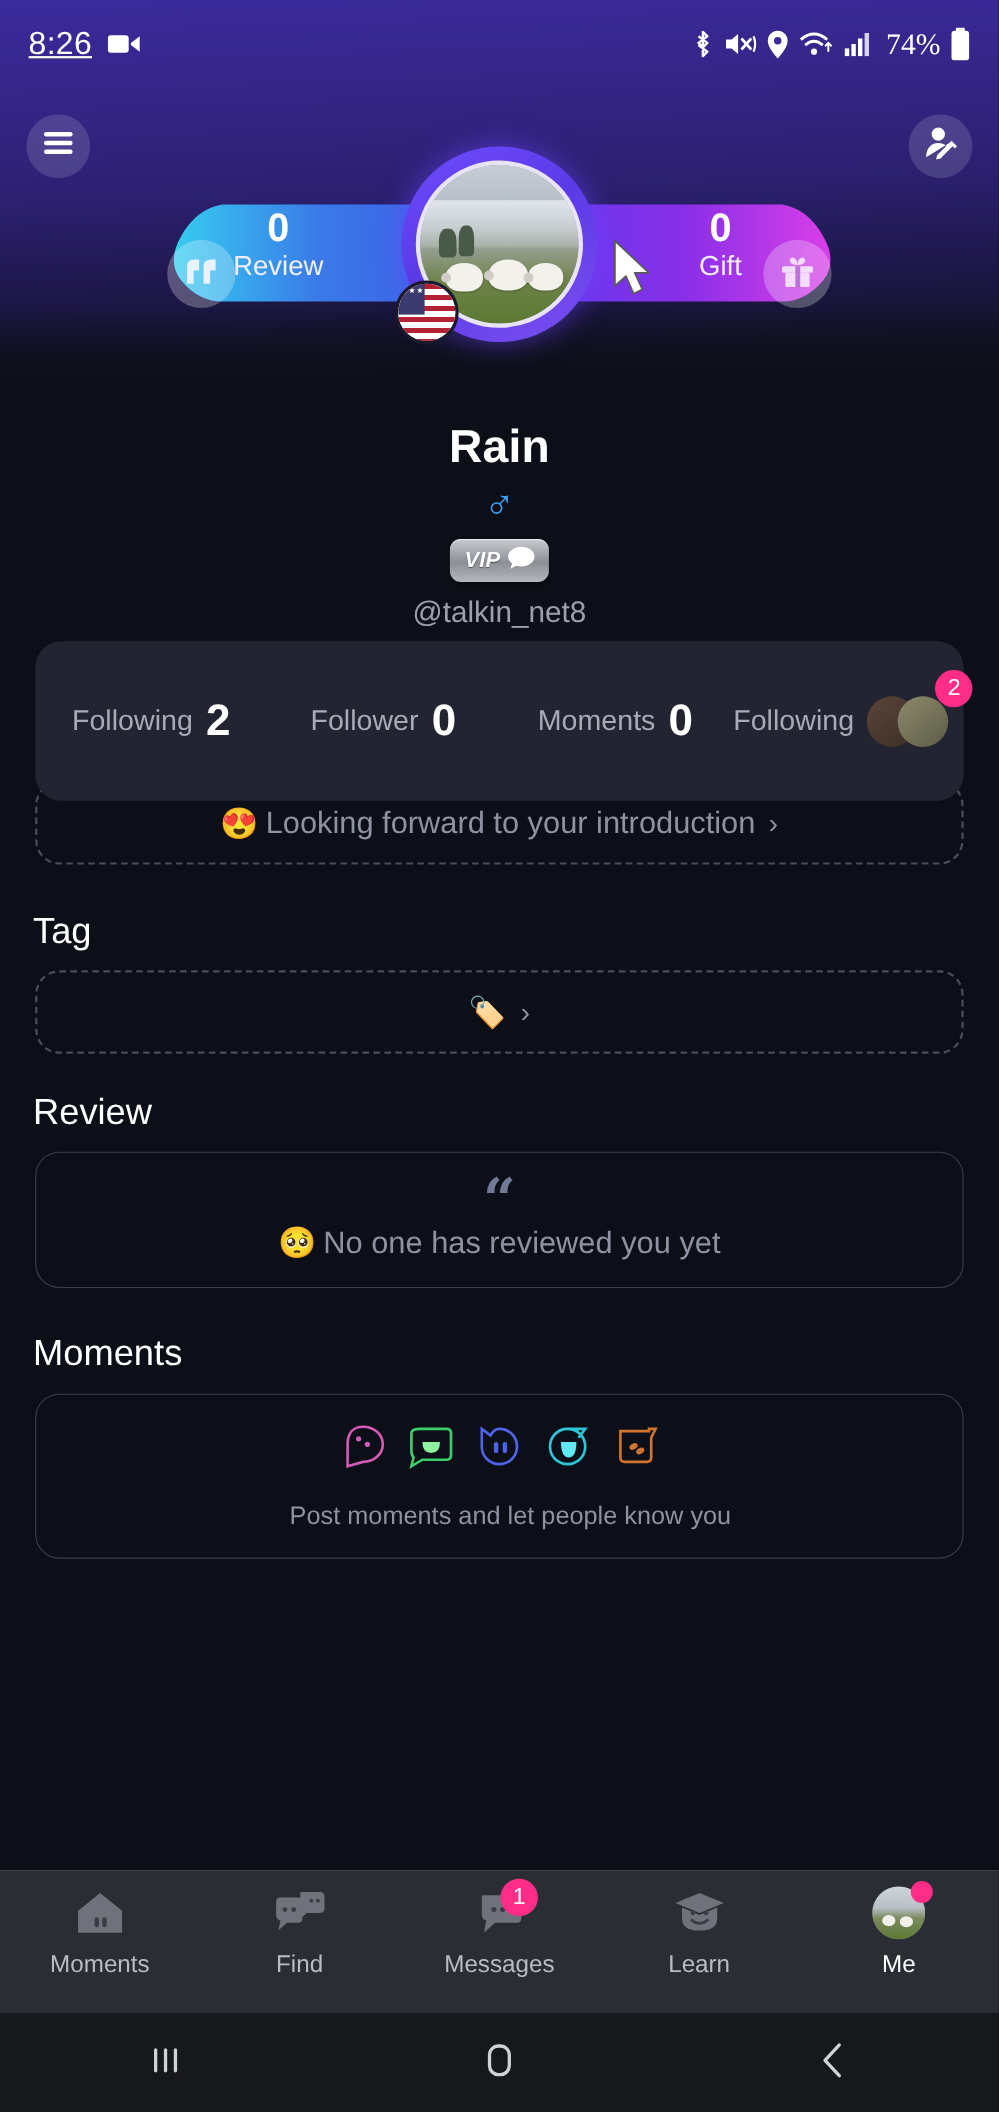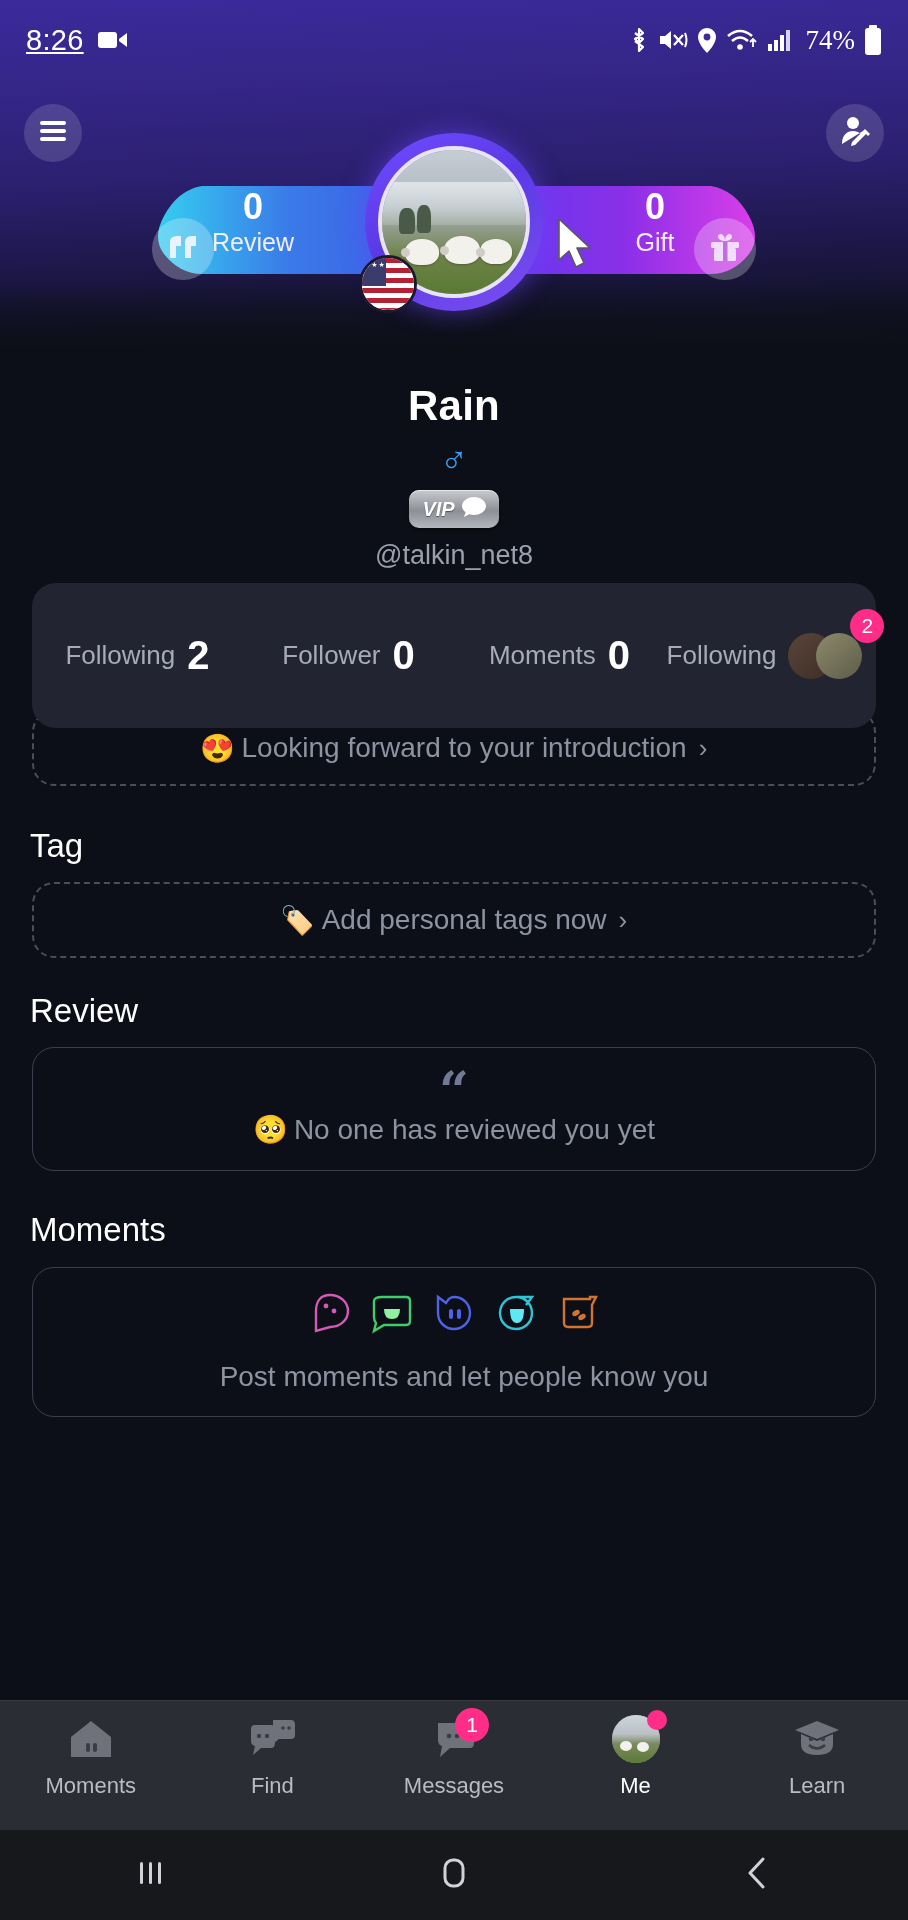--- a/index.html
+++ b/index.html
@@ -154,21 +154,21 @@
   #sec-intro-title { top:655px; }
   #sec-intro-box   { top:710px; }
   #sec-tag-title   { top:827px; }
   #sec-tag-box     { top:882px; }
   #sec-review-title{ top:992px; }
   #sec-review-box  { top:1047px; height:124px; flex-direction:column; gap:4px; }
   .quote-mark { font-size:52px; color:#717a95; line-height:.72; font-family:"DejaVu Serif", serif; font-weight:bold; }
   #sec-moments-title { top:1211px; }
   #sec-moments-box { top:1267px; height:150px; flex-direction:column; gap:22px; overflow:hidden; }
   .bubble-row { display:flex; align-items:center; justify-content:center; gap:18px; }
-  .moments-hint { font-size:28px; color:#8e93a1;margin-left:20px; }
+  .moments-hint { font-size:23px; color:#8e93a1;margin-left:20px; }
 
   
   .bottomnav {
     position:absolute; bottom:90px; left:0; width:908px; height:130px;
     background:#2b2d34; display:flex; align-items:flex-start; z-index:40;
     border-top:1px solid #3a3d45;
   }
   .nav-item { flex:1; display:flex; flex-direction:column; align-items:center; gap:9px; padding-top:13px; position:relative; }
   .nav-label { font-size:22px; color:#b9bcc4; }
   .nav-label.active { color:#ffffff; }
@@ -401,21 +401,20 @@
     <span class="emoji">😍</span>
     <span>Looking forward to your introduction</span>
     <span class="chev">›</span>
   </span>
 </div>
 
 <div class="section-title" id="sec-tag-title">Tag</div>
 <div class="box box-dashed" id="sec-tag-box">
   <span class="box-text">
     <span class="emoji">🏷️</span>
-    <span>Add personal tags now</span>
     <span class="chev">›</span>
   </span>
 </div>
 
 <div class="section-title" id="sec-review-title">Review</div>
 <div class="box box-solid" id="sec-review-box">
   <span class="quote-mark">“</span>
   <span class="box-text">
     <span class="emoji">🥺</span>
     <span>No one has reviewed you yet</span>
@@ -493,41 +492,41 @@
           <circle cx="19" cy="19" r="2.3" fill="#3a3d45"></circle>
           <circle cx="27" cy="19" r="2.3" fill="#3a3d45"></circle>
           <circle cx="35" cy="19" r="2.3" fill="#3a3d45"></circle>
         </svg>
       <span class="nav-badge">1</span>
     </span>
     <span class="nav-label">Messages</span>
   </div>
   <div class="nav-item">
     <span class="nav-ico-wrap">
+      <svg width="48" height="44" viewBox="0 0 48 44">
+          <path d="M24 4 L46 13 L24 22 L2 13 Z" fill="#6f727b"></path>
+          <path d="M8 17 L8 27 Q8 38 24 38 Q40 38 40 27 L40 17 L24 24 Z" fill="#6f727b"></path>
+          <circle cx="18" cy="22" r="2.2" fill="#3a3d45"></circle>
+          <circle cx="30" cy="22" r="2.2" fill="#3a3d45"></circle>
+          <path d="M16 28 Q24 35 32 28" stroke="#3a3d45" stroke-width="2.4" fill="none"></path>
+        </svg>
+    </span>
+    <span class="nav-label">Learn</span>
+  </div>
+  <div class="nav-item">
+    <span class="nav-ico-wrap">
       <span class="me-avatar">
         <span style="position:absolute;inset:0;background:linear-gradient(to bottom,#ced5da 0%,#b9c1c6 40%,#7b8a5f 60%,#5b7a33 100%);display:block;"></span>
         <span style="position:absolute;left:18%;top:55%;width:12px;height:10px;background:#f2f1ec;border-radius:50%;display:block;"></span>
         <span style="position:absolute;left:52%;top:56%;width:12px;height:10px;background:#f2f1ec;border-radius:50%;display:block;"></span>
       </span>
       <span class="me-dot"></span>
     </span>
     <span class="nav-label active">Me</span>
   </div>
-  <div class="nav-item">
-    <span class="nav-ico-wrap">
-      <svg width="48" height="44" viewBox="0 0 48 44">
-          <path d="M24 4 L46 13 L24 22 L2 13 Z" fill="#6f727b"></path>
-          <path d="M8 17 L8 27 Q8 38 24 38 Q40 38 40 27 L40 17 L24 24 Z" fill="#6f727b"></path>
-          <circle cx="18" cy="22" r="2.2" fill="#3a3d45"></circle>
-          <circle cx="30" cy="22" r="2.2" fill="#3a3d45"></circle>
-          <path d="M16 28 Q24 35 32 28" stroke="#3a3d45" stroke-width="2.4" fill="none"></path>
-        </svg>
-    </span>
-    <span class="nav-label">Learn</span>
-  </div>
 </div>
 
 <div class="androidnav">
   <div class="and-btn">
     <span>
       <svg width="34" height="34" viewBox="0 0 34 34">
           <rect x="6" y="6" width="3" height="22" rx="1.5" fill="#cfd2d6"></rect>
           <rect x="15" y="6" width="3" height="22" rx="1.5" fill="#cfd2d6"></rect>
           <rect x="24" y="6" width="3" height="22" rx="1.5" fill="#cfd2d6"></rect>
         </svg>

